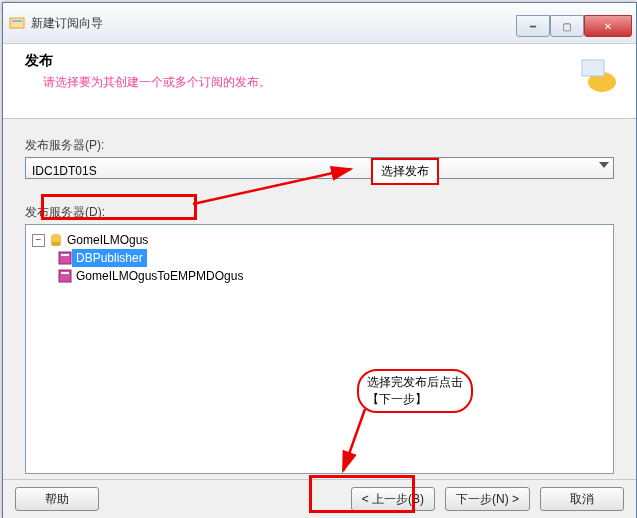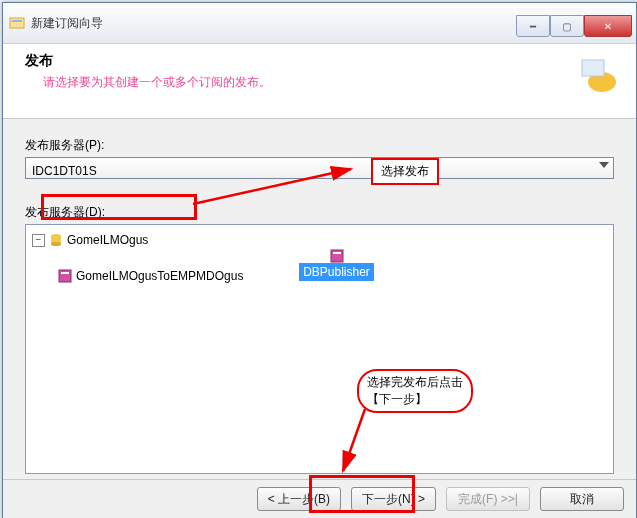--- a/index.html
+++ b/index.html
@@ -85,21 +85,21 @@
     width: 44px;
     height: 44px;
   }
   .content {
     position: relative;
     padding: 18px 22px;
     background: #f0f0f0;
     height: 360px;
     box-sizing: border-box;
   }
-  .label { color:#000000; margin-bottom:3px;}
+  .label { color:#404040; margin-bottom:3px;}
   .dropdown {
     width: 100%;
     height: 22px;
     border: 1px solid #7a8aa0;
     background: linear-gradient(#fff,#f0f0f0);
     display: flex;
     align-items: flex-end;
     padding: 0 6px;
     box-sizing: border-box;
     margin-bottom: 25px;
@@ -127,22 +127,22 @@
   .toggle {
     width:11px;height:11px;border:1px solid #888;display:inline-flex;align-items:center;justify-content:center;font-size:10px;margin-right:4px;color:#444;
   }
   .child { margin-left: 26px; text-align: center; }
   .db-ico { width:14px;height:14px;margin-right:4px; display:inline-block;}
   .pub-ico { width:14px;height:14px;margin-right:4px;display:inline-block;}
   .tree-node.selected {
     background:#3197ff;color:#fff;padding:0 4px;margin-left:-4px;
   }
   .tree-node.selected-wrap {
-    margin-left:38px;
-    display:flex;align-items:center;height:18px;flex-direction:column;
+    margin-left:26px;
+    display:flex;align-items:center;height:18px;
   }
   .tree-node.root { margin-left:0; }
   .footer {
     height: 38px;
     border-top:1px solid #c8c8c8;
     background:#f0f0f0;
     display:flex;
     align-items:center;
     padding: 0 12px;
     gap:10px;
@@ -267,29 +267,29 @@
       <defs>
           <marker id="ah2" markerWidth="10" markerHeight="10" refX="8" refY="3" orient="auto">
             <path d="M0,0 L9,3 L0,6 Z" fill="#e00"></path>
           </marker>
         </defs>
       <line x1="362" y1="290" x2="340" y2="352" stroke="#e00" stroke-width="2.5" marker-end="url(#ah2)"></line>
     </svg>
   </div>
 
   <div class="footer">
+    <div class="btn">
+        <span>帮助</span>
+      </div>
     <div class="spacer"></div>
     <div class="btn">
         <span>&lt; 上一步(B)</span>
       </div>
     <div class="btn" style="position:relative">
         <span>下一步(N) &gt;</span>
       </div>
-    <div class="btn disabled">
-        <span>完成(F) &gt;&gt;|</span>
-      </div>
     <div class="btn">
         <span>取消</span>
       </div>
   </div>
 
   <div class="anno-highlight" style="left:306px;bottom:4px;width:100px;height:32px;"></div>
 </div>
 
 </body></html>

